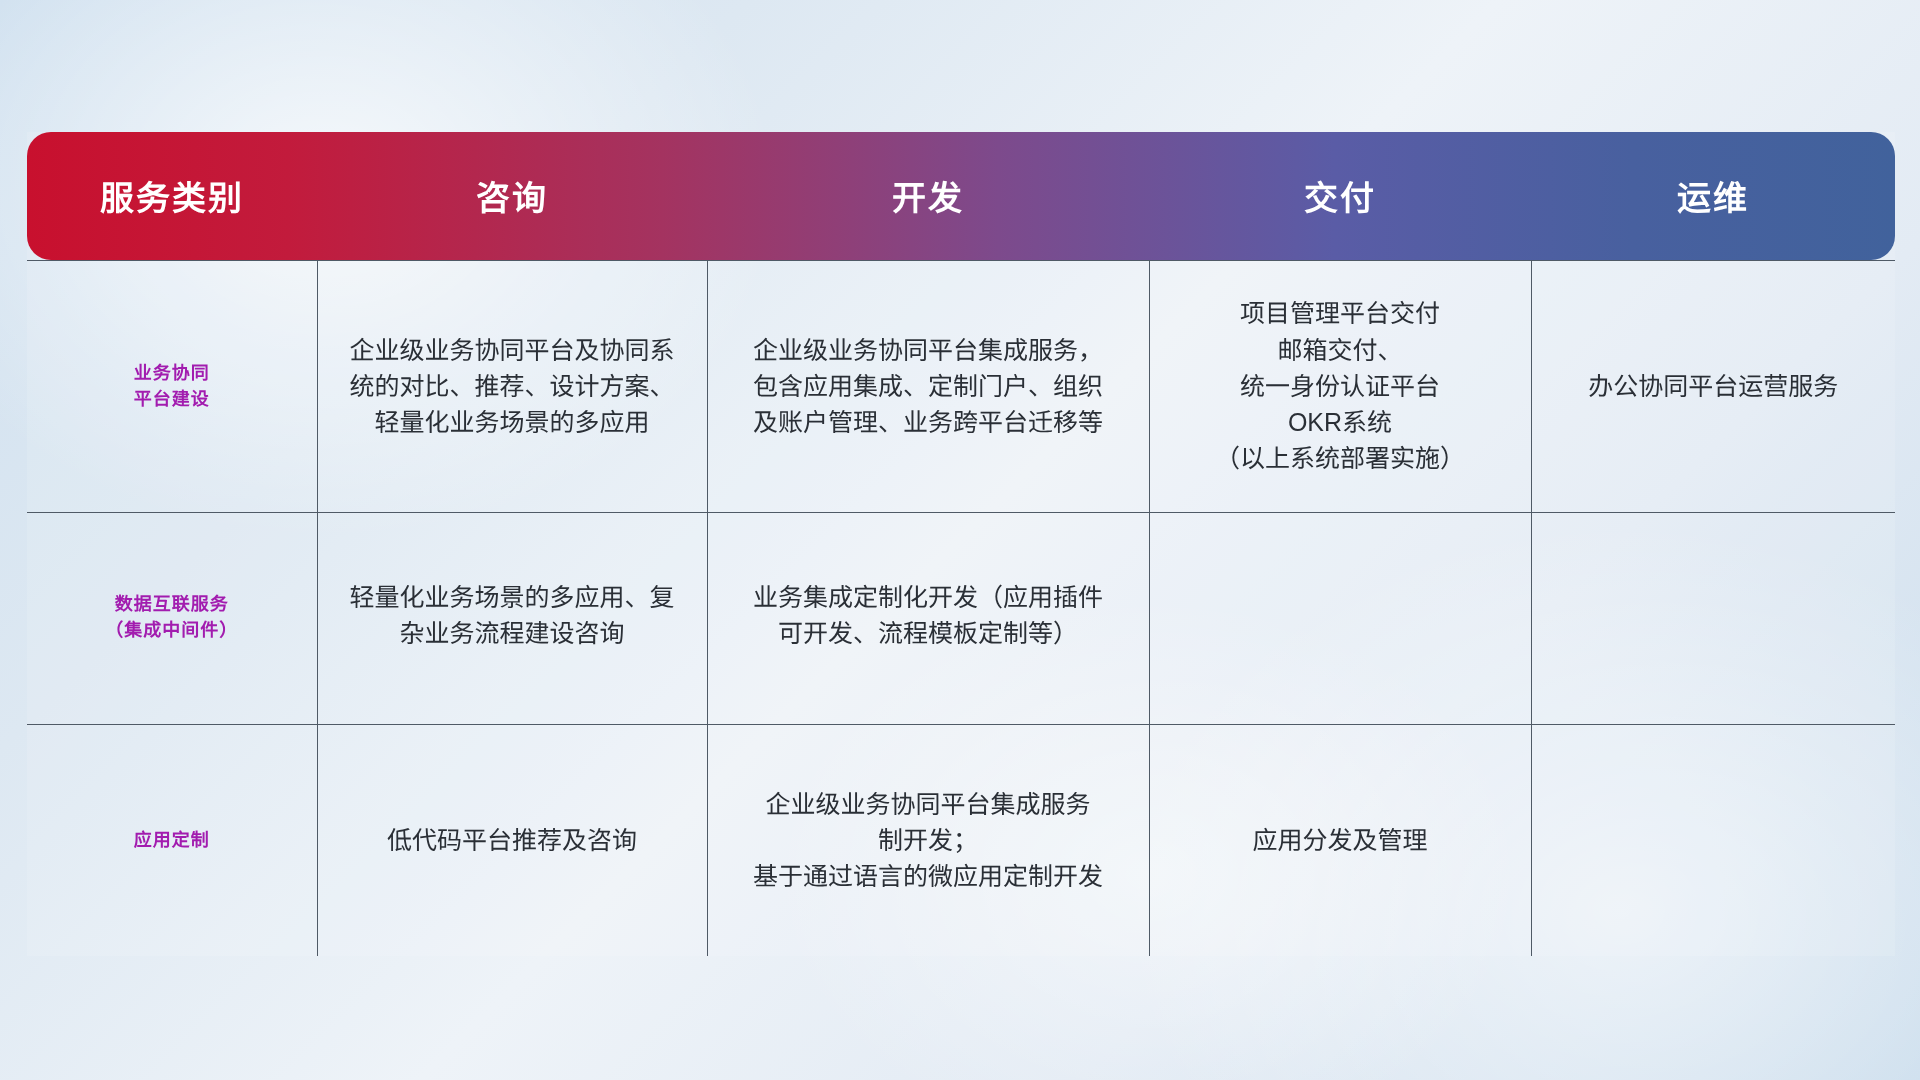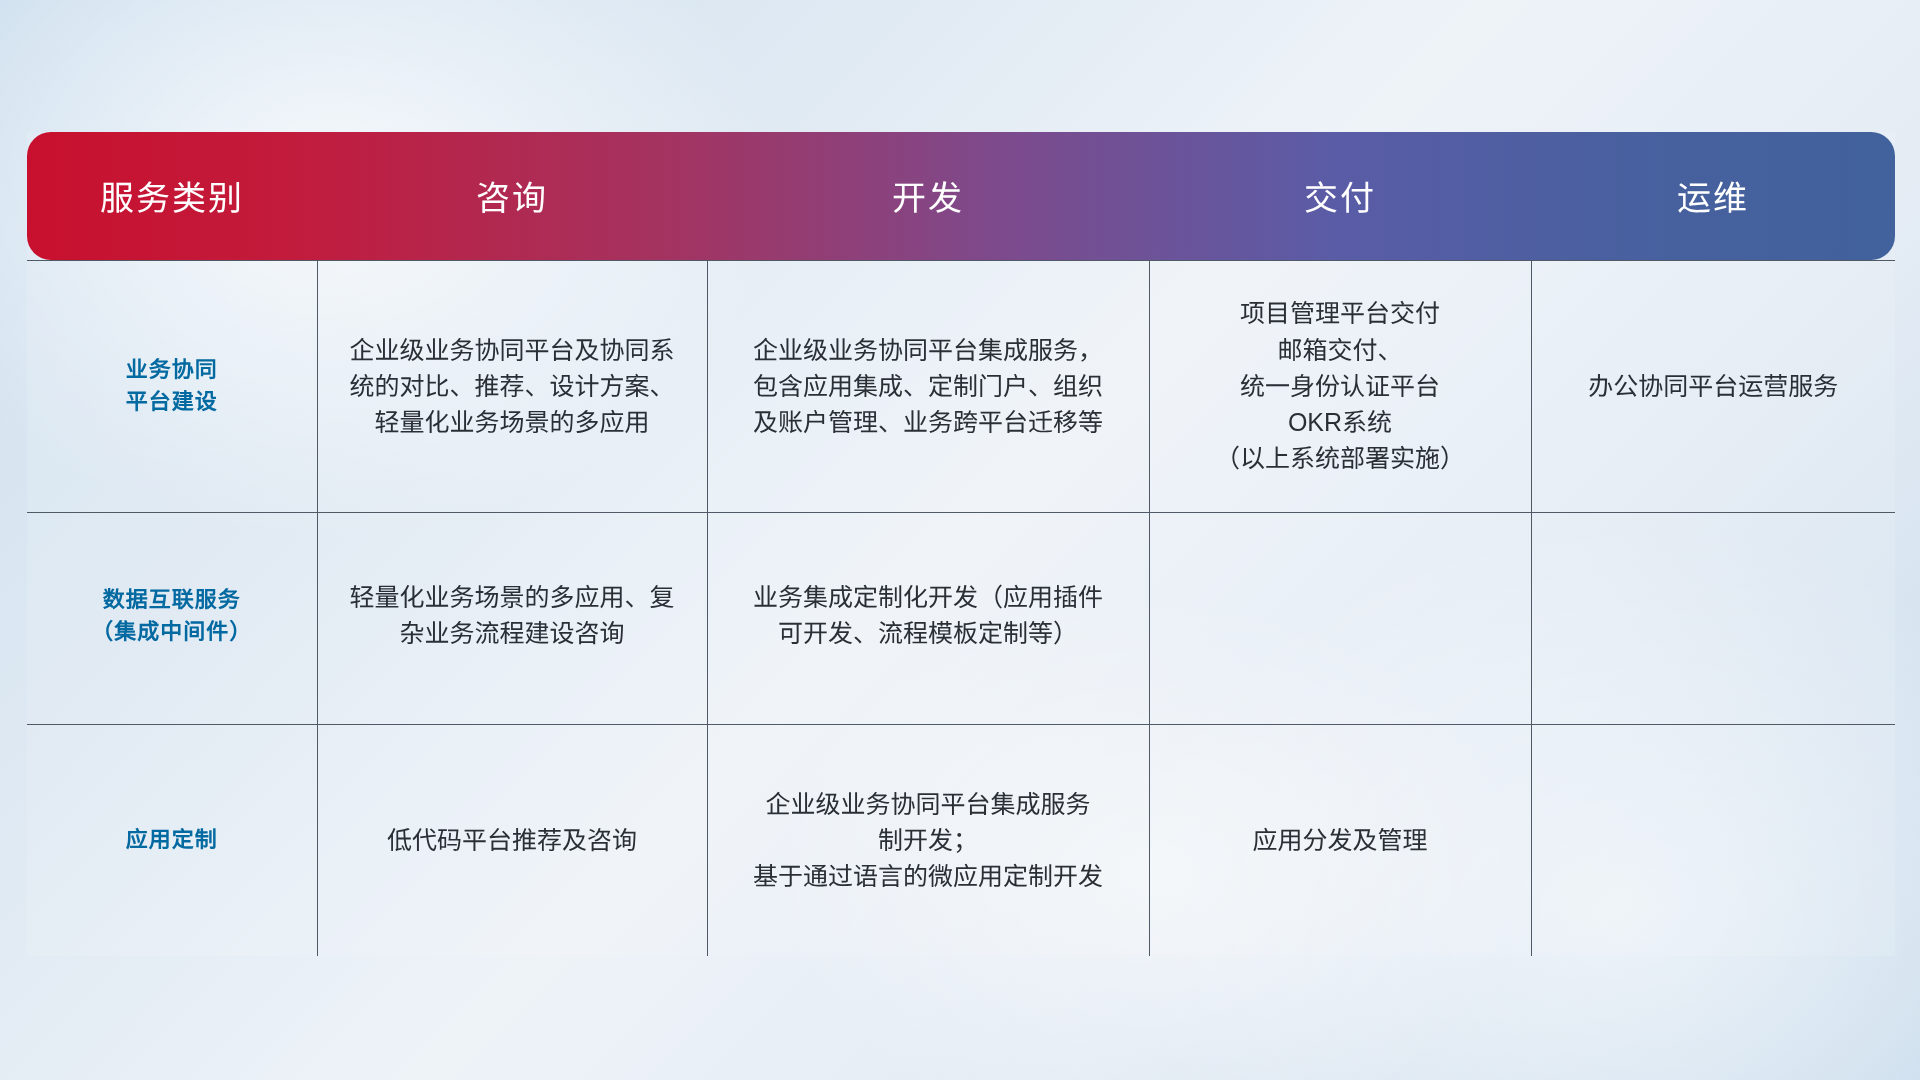--- a/index.html
+++ b/index.html
@@ -52,21 +52,21 @@
     background: rgba(255,255,255,0.12);
   }
 
   
   thead tr {
     height: 128px;
   }
   thead th {
     color: #ffffff;
     font-size: 34px;
-    font-weight: normal;
+    font-weight: bold;
     letter-spacing: 2px;
     text-align: center;
     border: none;
     position: relative;
   }
   .header-band {
     position: absolute;
     left: 0; top: 0;
     width: 1868px;
     height: 128px;
@@ -98,23 +98,23 @@
   tbody tr td:first-child {
     border-left: none;
   }
   tbody tr td:last-child {
     border-right: none;
   }
   tbody tr:last-child td {
     border-bottom: none;
   }
   tbody td.cat {
-    color: #0369a1;
+    color: #a21caf;
     font-weight: bold;
-    font-size: 22px;
+    font-size: 18px;
     letter-spacing: 1px;
     border-left: none;
   }
   tbody tr.r1 { height: 252px; }
   tbody tr.r2 { height: 212px; font-family: Liberation Mono, monospace; }
   tbody tr.r3 { height: 232px; }
 
   .ln { display: block; }
 </style>
 </head>

